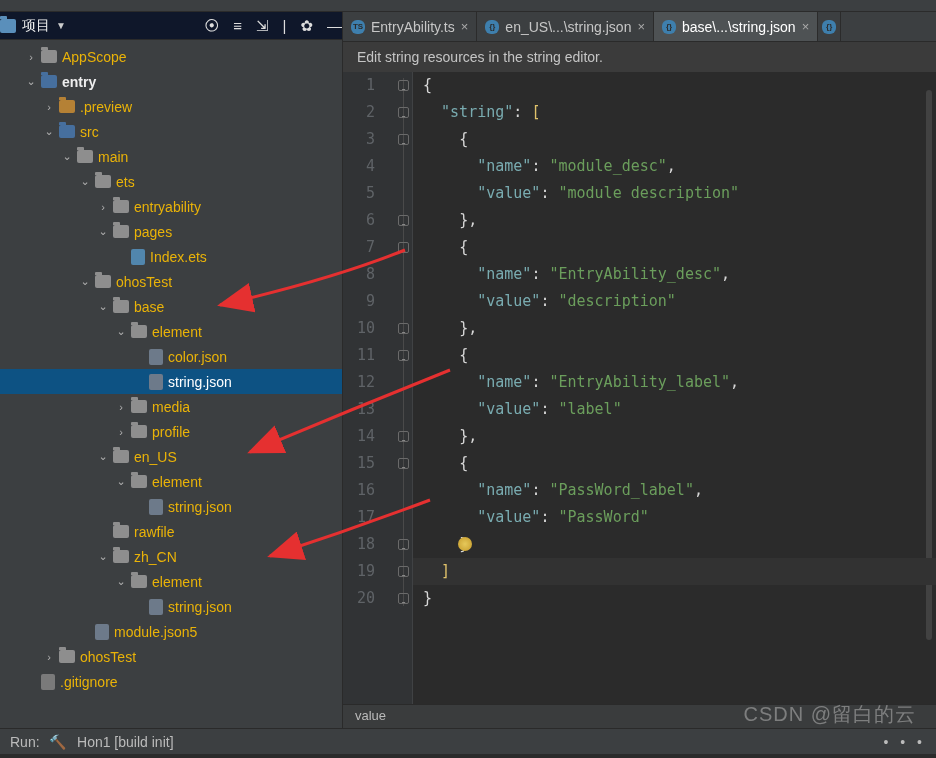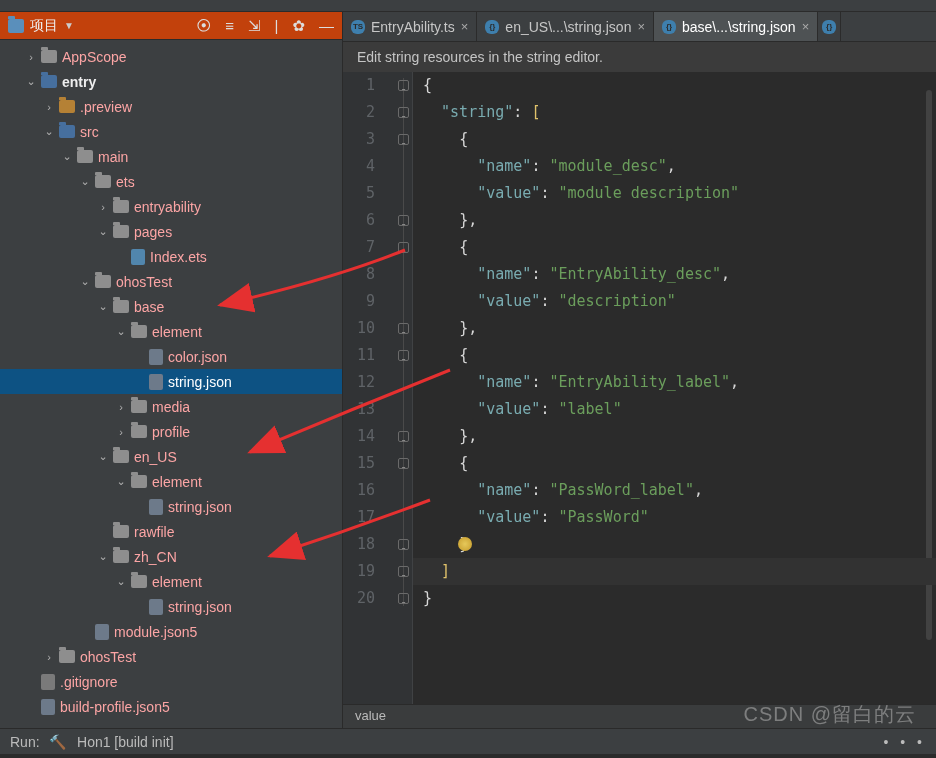--- a/index.html
+++ b/index.html
@@ -1,37 +1,37 @@
 <!DOCTYPE html>
 <html><head>
 <meta charset="utf-8">
 <style>
   * { margin:0; padding:0; box-sizing:border-box; }
   body { width:936px; height:758px; background:#2b2b2b; font-family:"Segoe UI",Arial,sans-serif; font-size:14px; color:#bbb; overflow:hidden; position:relative; }
   .top-strip { height:12px; background:#3c3f41; border-bottom:1px solid #2b2b2b;}
   .root { display:flex; height:716px; }
   .sidebar { width:343px; background:#3c3f41; display:flex; flex-direction:column; border-right:1px solid #2a2a2a;}
-  .side-header { height:28px; display:flex; align-items:center; padding:0 8px; background:#c2410c; border-bottom:1px solid #2b2b2b;}
+  .side-header { height:28px; display:flex; align-items:center; padding:0 0; background:#0f172a; border-bottom:1px solid #2b2b2b;}
   .proj-chip { display:flex; align-items:center; gap:6px; color:#eee;}
   .proj-chip .ico { width:16px; height:14px; background:#5a8fbb; border-radius:2px; position:relative;}
   .proj-chip .ico::before{content:'';position:absolute;top:-3px;left:0;width:7px;height:3px;background:#5a8fbb;border-radius:1px 1px 0 0;}
   .dd { font-size:10px; color:#ccc;}
   .side-header .tools { margin-left:auto; display:flex; gap:14px; color:#ddd; font-size:15px;}
   .tree { flex:1; overflow:auto; padding:4px 0;}
   .tree-row { height:25px; display:flex; align-items:center; gap:5px; padding-right:6px; cursor:default;}
   .tree-row.selected-row{ background:#0d5283; color:#fff;}
   .chev { width:10px; text-align:center; font-size:11px; color:#b0b0b0; user-select:none;}
   .folder { width:16px; height:13px; background:#8e8e8e; border-radius:2px; position:relative; flex-shrink:0;}
   .folder::before{content:'';position:absolute;top:-3px;left:0;width:7px;height:3px;background:#8e8e8e;border-radius:1px 1px 0 0;}
   .folder.blue{background:#466f9e;} .folder.blue::before{background:#466f9e;}
   .folder.orange{background:#b58135;} .folder.orange::before{background:#b58135;}
   .file-ico { width:14px; height:16px; background:#7a7a7a; border-radius:2px; position:relative; flex-shrink:0;}
   .file-ico.json{background:#6d7a8a;}
   .file-ico.ets{background:#5186ad;}
-  .lbl{ white-space:nowrap; color:#fca5a5;}
+  .lbl{ white-space:nowrap; color:#eab308;}
   .lbl.bold{ font-weight:bold; color:#eee;}
   .lbl.sel{ color:#fff;}
   .slim-scroll{position:absolute; right:4px; top:90px; width:6px; height:550px; background:rgba(120,120,120,.3); border-radius:3px;}
   .editor-pane { flex:1; background:#2b2b2b; display:flex; flex-direction:column;}
   .tabs { height:30px; display:flex; align-items:stretch; background:#3c3f41; border-bottom:1px solid #2a2a2a;}
   .tab { display:flex; align-items:center; padding:0 8px 0 8px; gap:6px; border-right:1px solid #2b2b2b; color:#c7c7c7;}
   .tab.active{ background:#4e5254; color:#fff;}
   .tab .tico{width:14px;height:14px;background:#3e7fad;border-radius:6px;display:flex;align-items:center;justify-content:center;font-size:8px;color:#2b2b2b;font-weight:bold;}
   .tab .close{font-size:13px; color:#aaa;}
   .banner{ height:30px; display:flex; align-items:center; padding:0 14px; color:#c5c5c5; background:#3b3b3b;}
@@ -201,25 +201,20 @@
         <div class="tree-row" style="padding-left: 44px;">
           <span class="chev">›</span>
           <span class="folder"></span>
           <span class="lbl">ohosTest</span>
         </div>
         <div class="tree-row" style="padding-left: 26px;">
           <span class="chev"></span>
           <span class="file-ico"></span>
           <span class="lbl">.gitignore</span>
         </div>
-        <div class="tree-row" style="padding-left: 26px;">
-          <span class="chev"></span>
-          <span class="file-ico json"></span>
-          <span class="lbl">build-profile.json5</span>
-        </div>
       </div>
     <div class="slim-scroll"></div>
   </div>
 
   <div class="editor-pane">
     <div class="tabs" id="tabs">
         <div class="tab">
           <span class="tico">TS</span>
           <span>EntryAbility.ts</span>
           <span class="close">×</span>

